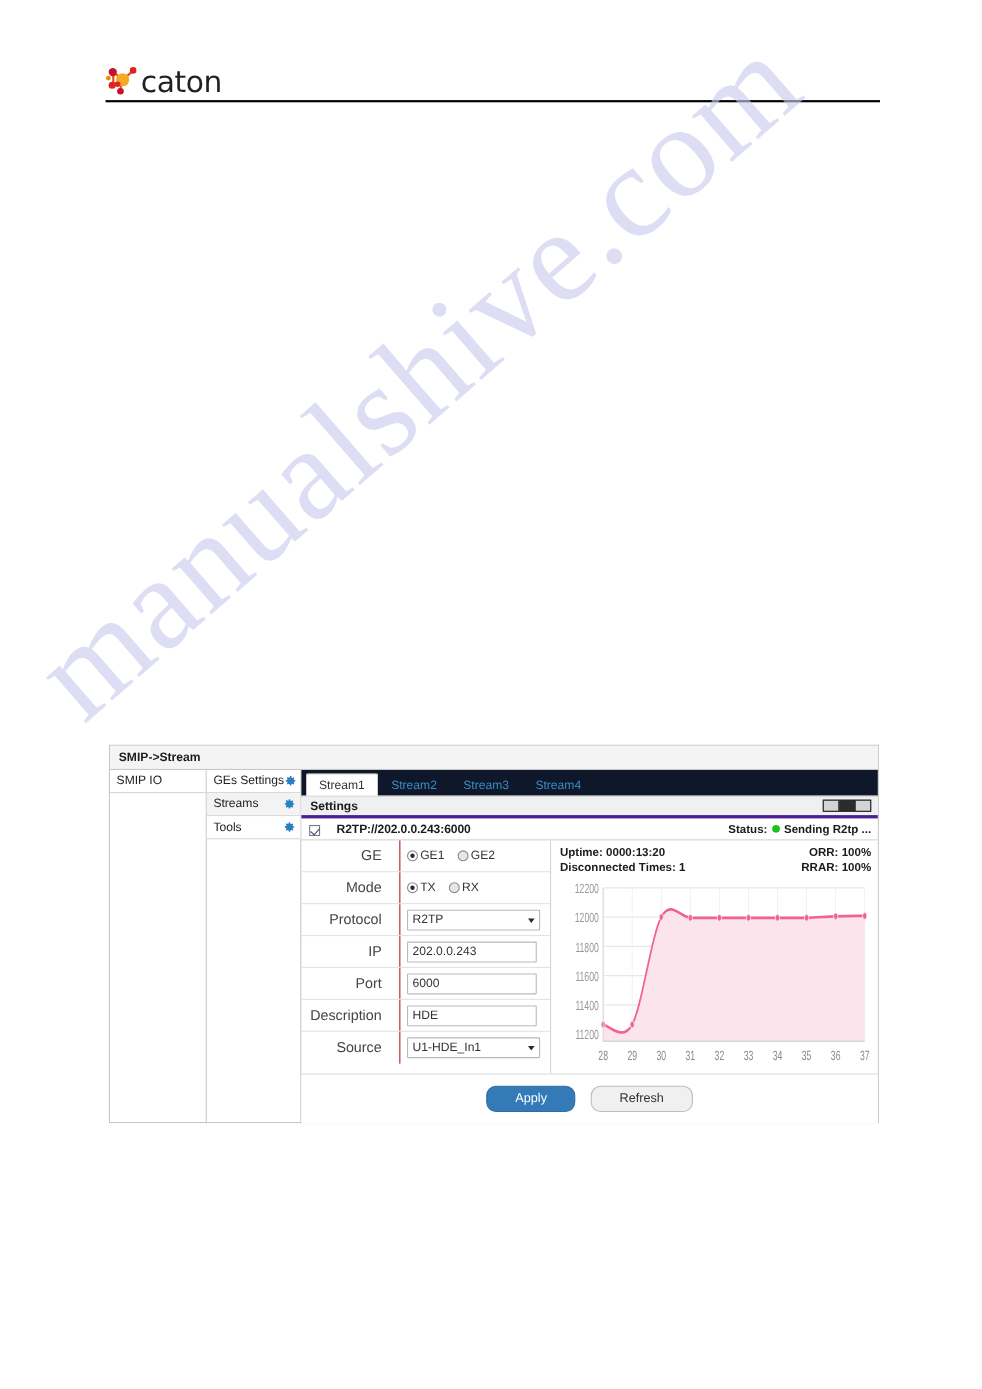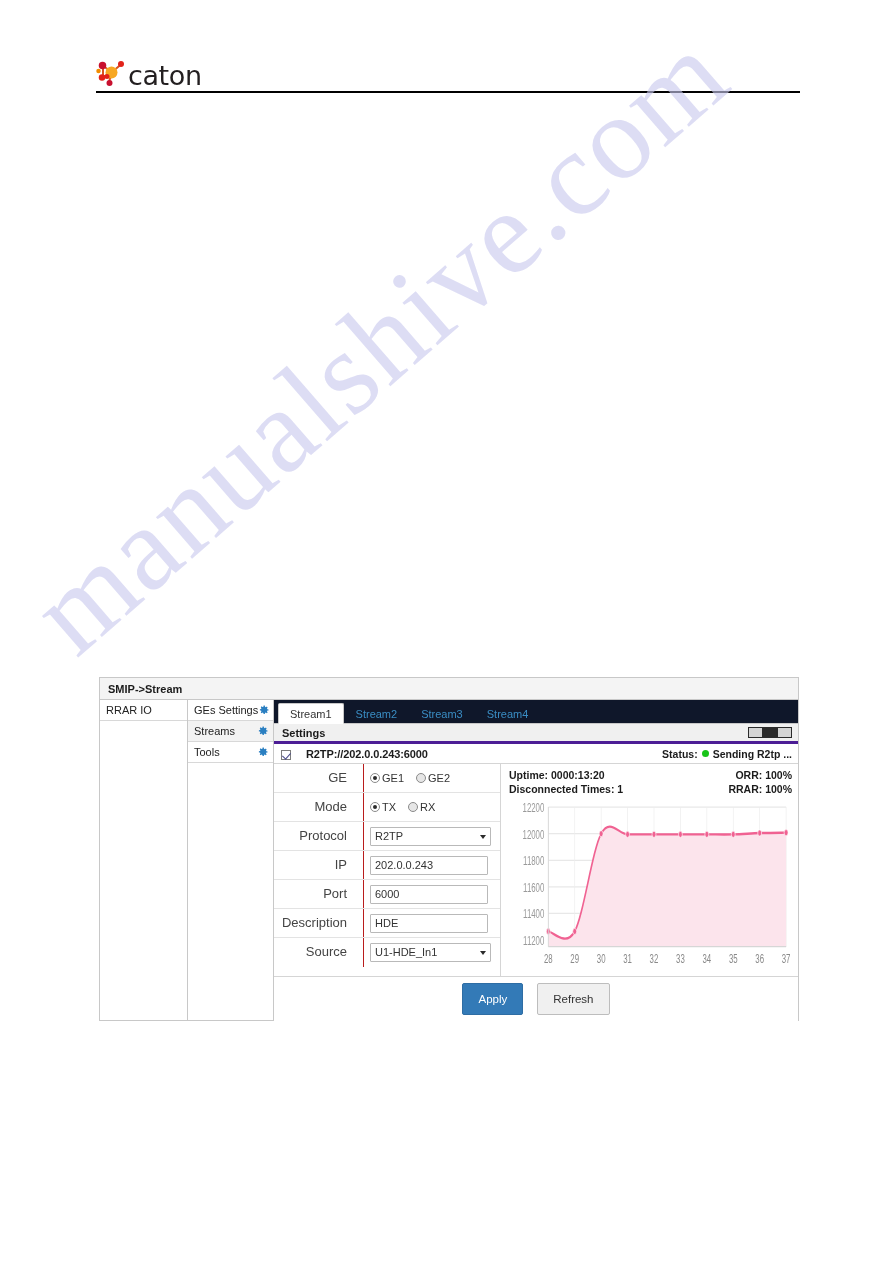--- a/index.html
+++ b/index.html
@@ -415,24 +415,24 @@
     height: 44px;
     display: flex;
     align-items: center;
     justify-content: center;
     gap: 14px;
     background: #ffffff;
   }
   .btn {
     font-family: "Liberation Sans", sans-serif;
     font-size: 11.5px;
-    height: 32px;
+    height: 24px;
     line-height: 21px;
-    padding: 0 15px;
-    border-radius: 2px;
+    padding: 0 25px;
+    border-radius: 9px;
     box-sizing: border-box;
     white-space: nowrap;
     cursor: pointer;
   }
   .btn-primary {
     background: #337ab7;
     border: 1px solid #2e6da4;
     color: #ffffff;
   }
   .btn-default {
@@ -473,21 +473,21 @@
 <div id="app-panel">
 
   <div id="breadcrumb-bar">
     <span id="breadcrumb">SMIP-&gt;Stream</span>
   </div>
 
   <div id="panel-body">
 
     <div id="nav-root">
       <div class="root-item">
-        <span>RRAR IO</span>
+        <span>SMIP IO</span>
       </div>
     </div>
 
     <div id="nav-sub">
       <div class="sub-item">
         <span>GEs Settings</span>
         <span class="gear">
           <svg class="gear-svg" width="12" height="12" viewBox="0 0 24 24" fill="#2a7fc1">
             <path d="M12 8.5a3.5 3.5 0 1 0 0 7 3.5 3.5 0 0 0 0-7zm0 5.2a1.7 1.7 0 1 1 0-3.4 1.7 1.7 0 0 1 0 3.4z"></path>
             <path d="M21 13.2v-2.4l-2.3-.4a7 7 0 0 0-.7-1.7l1.3-1.9-1.7-1.7-1.9 1.3a7 7 0 0 0-1.7-.7L13.6 3h-2.4l-.4 2.3a7 7 0 0 0-1.7.7L7.2 4.7 5.5 6.4l1.3 1.9a7 7 0 0 0-.7 1.7L3.8 10.4v2.4l2.3.4a7 7 0 0 0 .7 1.7l-1.3 1.9 1.7 1.7 1.9-1.3a7 7 0 0 0 1.7.7l.4 2.3h2.4l.4-2.3a7 7 0 0 0 1.7-.7l1.9 1.3 1.7-1.7-1.3-1.9a7 7 0 0 0 .7-1.7l2.3-.4z"></path>

